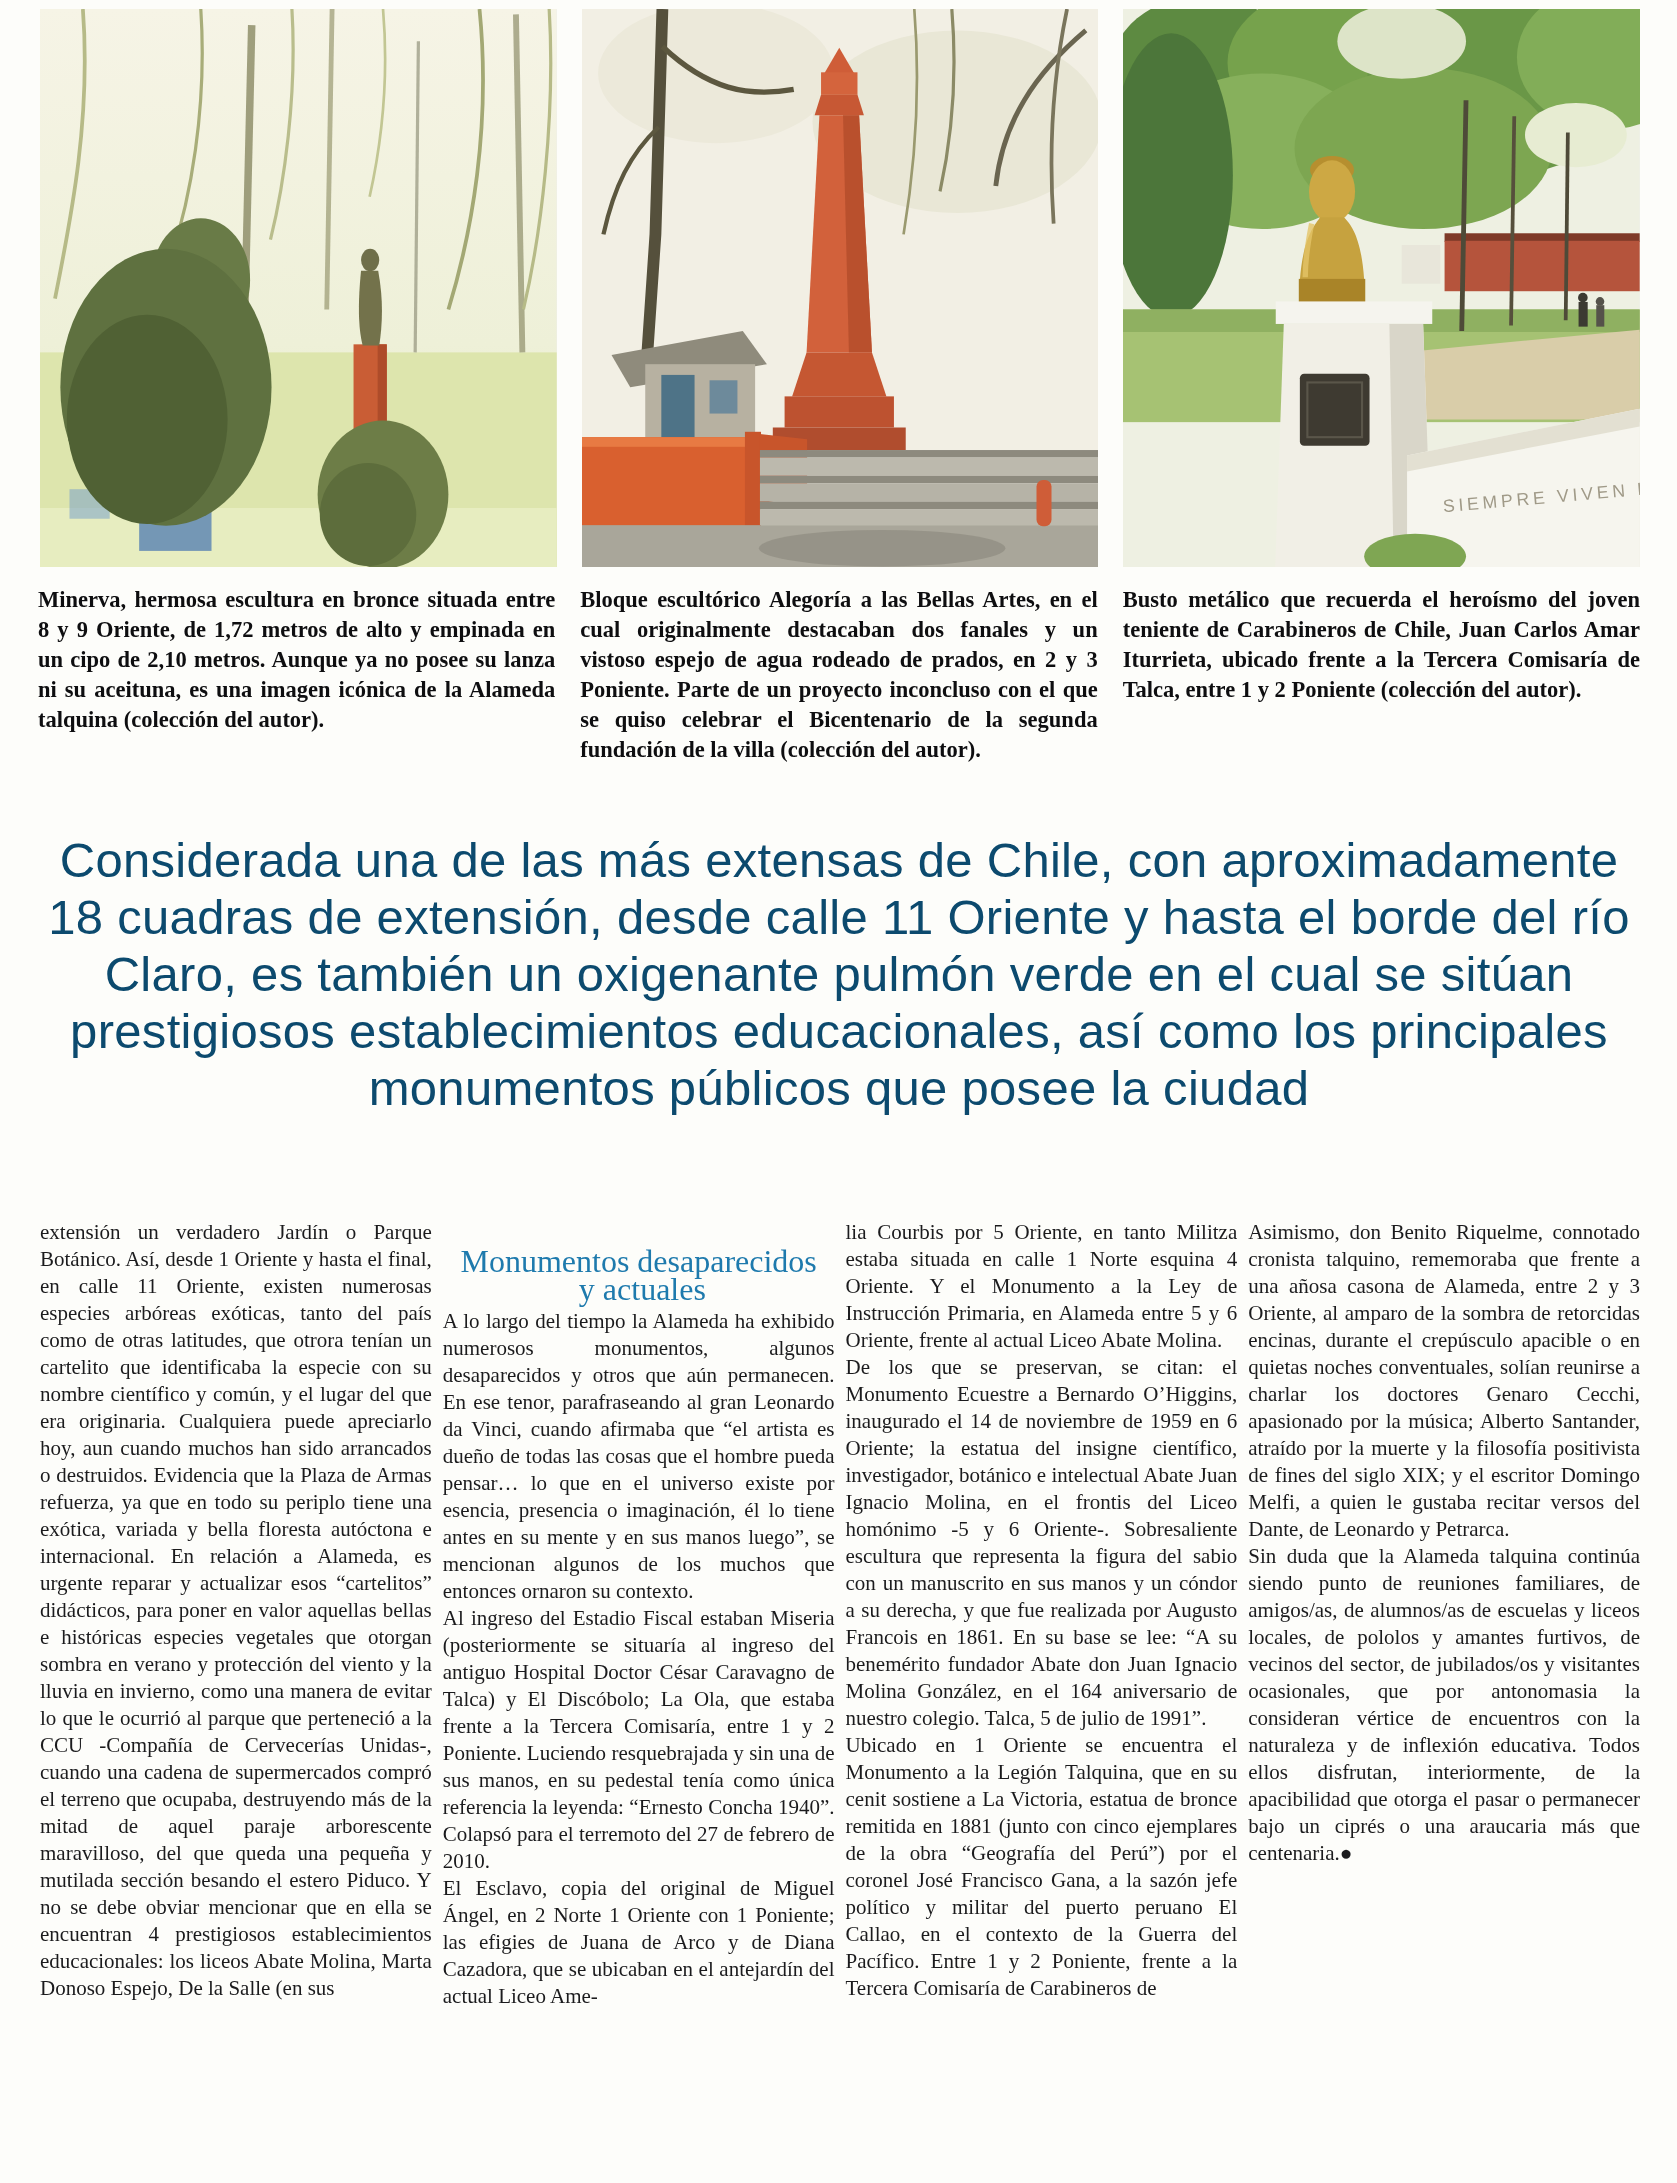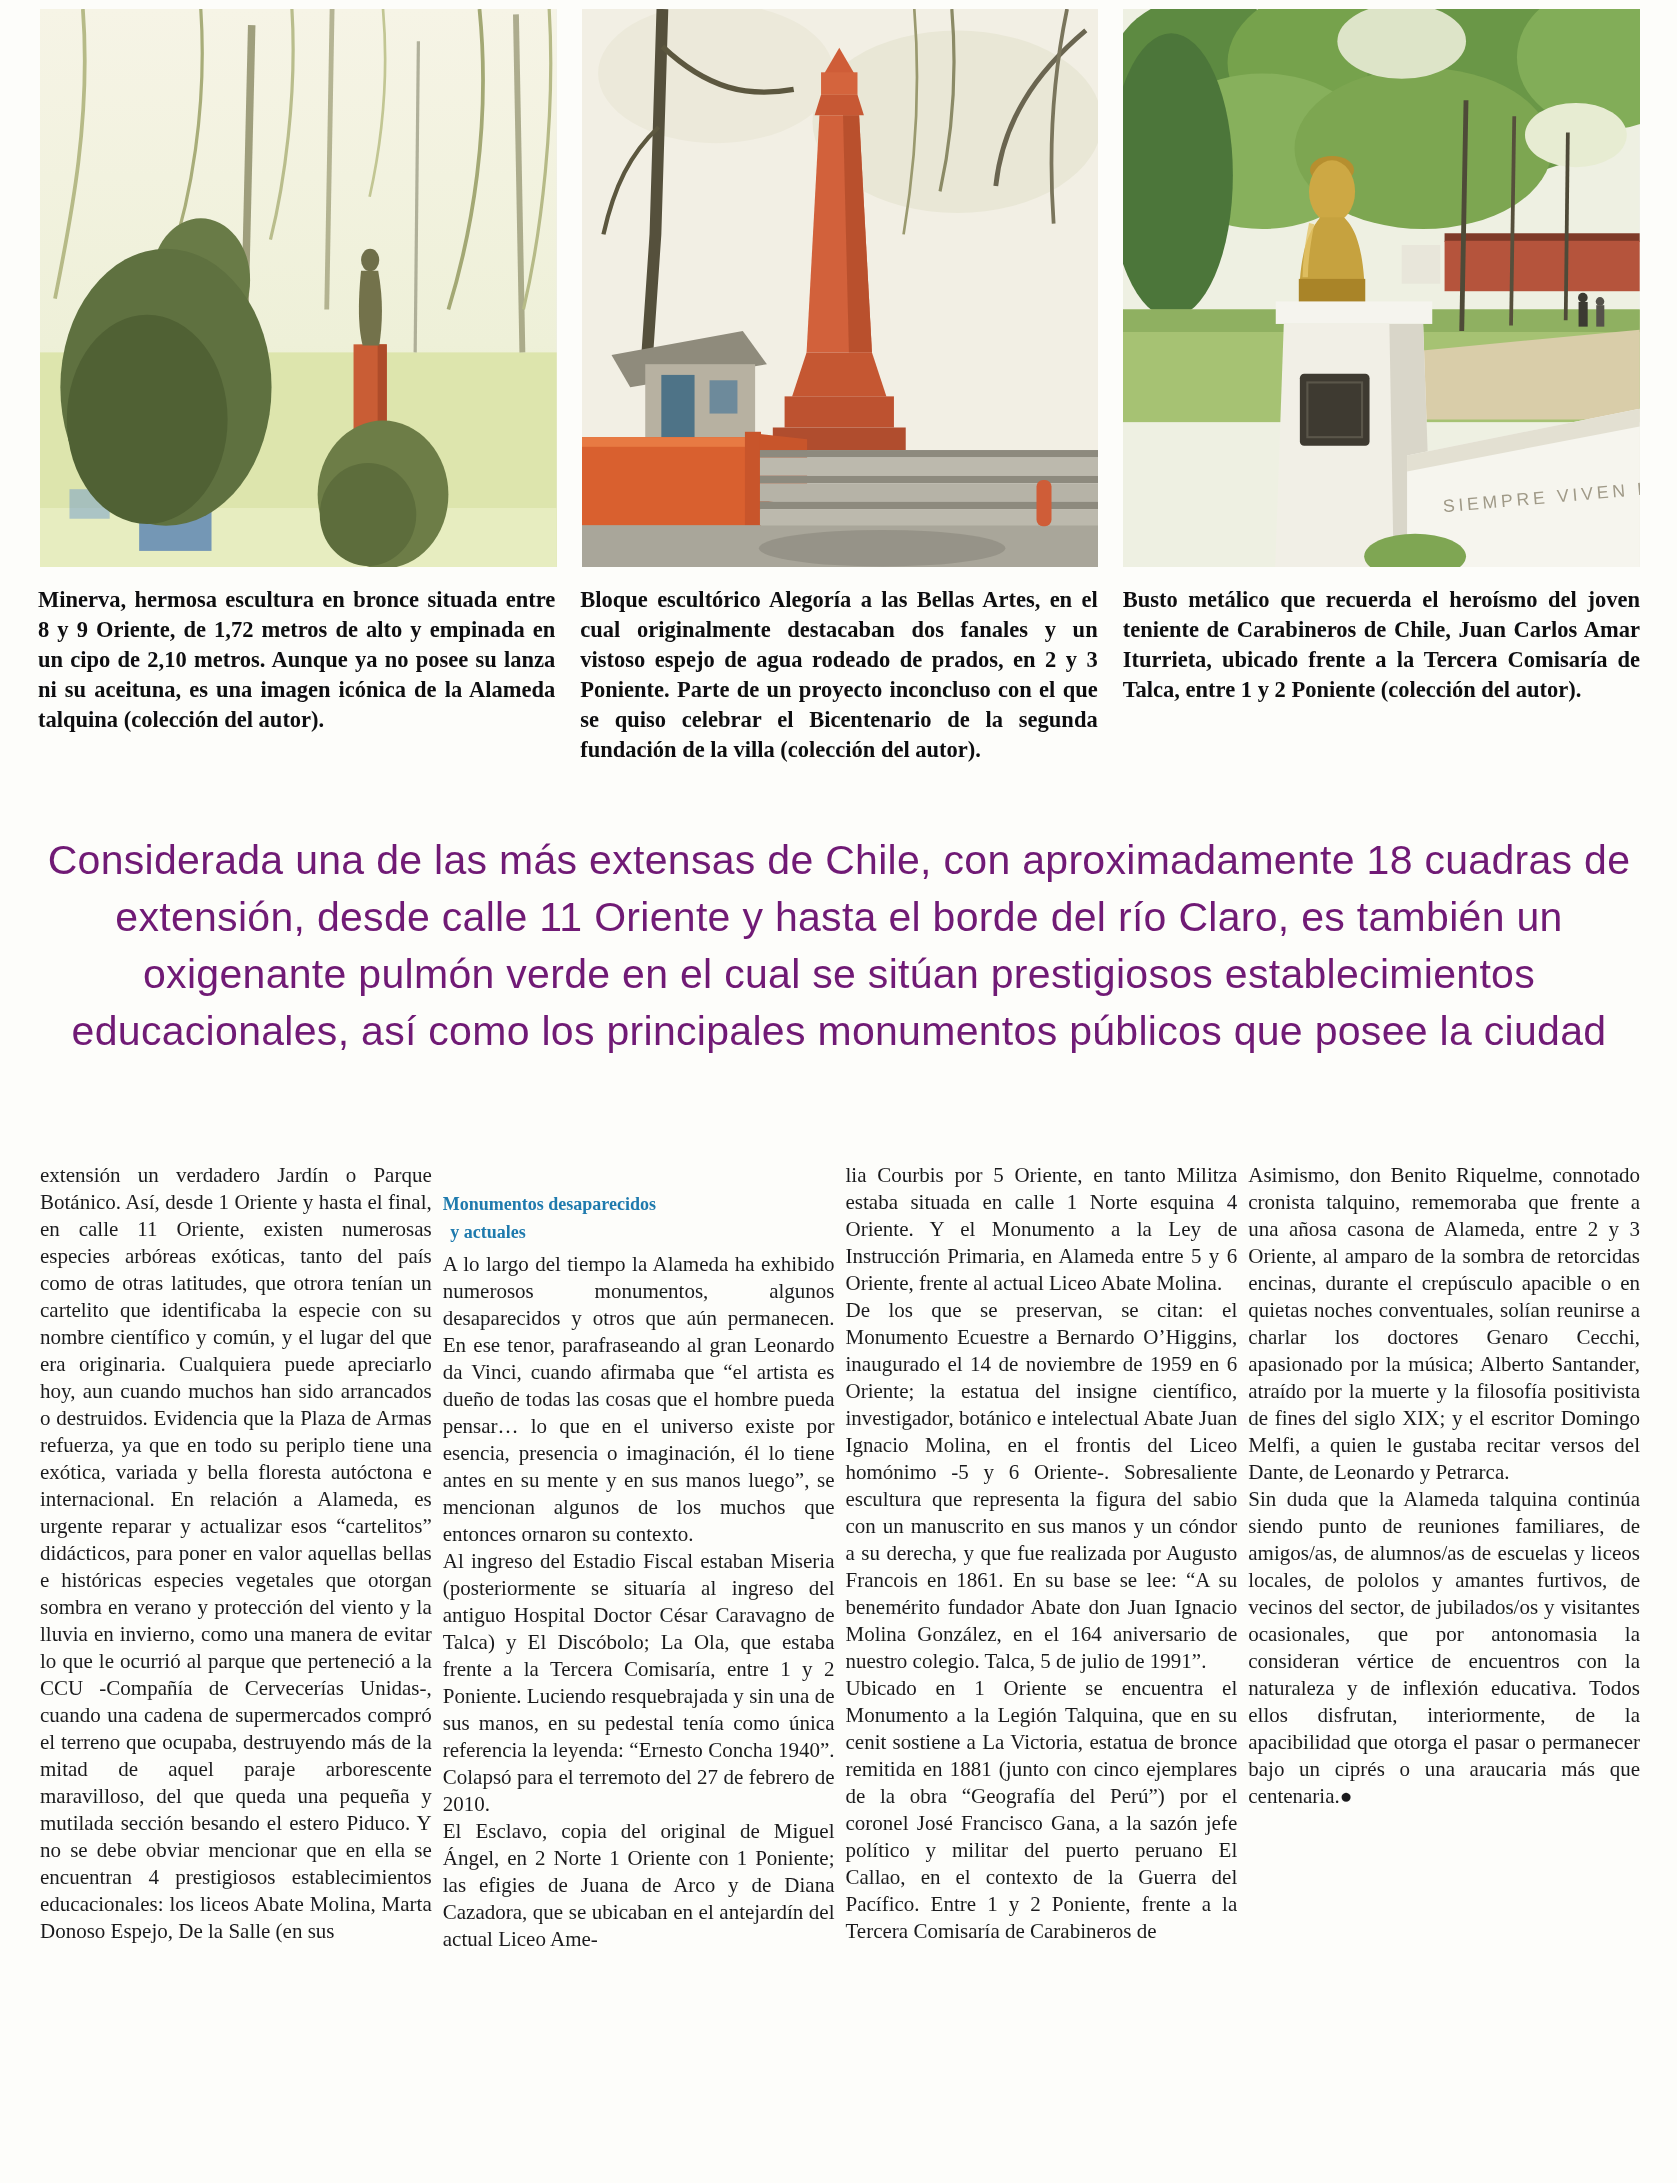--- a/index.html
+++ b/index.html
@@ -33,44 +33,44 @@
     text-align:justify;
     color:#0e0e10;
   }
   
   .pull-quote{
     margin:33px auto 0 auto;
     max-width:1587px;
     text-align:center;
     font-family:"Liberation Sans", sans-serif;
     font-weight:400;
-    font-size:41px;line-height:57px;
+    font-size:49px;line-height:57px;
     letter-spacing:0.3px;
-    color:#701a75;
+    color:#0c4a6e;
   }
   
   .body-row{
     display:flex;gap:11px;
     padding:0 38px 0 40px;
     margin-top:102px;
     height:944px;overflow:hidden;
   }
   .col{
     flex:1;
     font-size:21px;line-height:27px;
     text-align:justify;
     hyphens:auto;-webkit-hyphens:auto;
   }
   .col p{margin:0;}
   .subhead{
-    font-weight:bold;
-    font-size:18px;line-height:28px;
+    font-weight:normal;
+    font-size:32px;line-height:28px;
     margin:28px 0 5.4px 0;
     color:#1e7aad;
-    text-align:left;
+    text-align:center;
   }
   .subhead .line2{display:block;padding-left:7.5px;}
 </style>
 </head>
 <body>
 
 <div class="page">
 
   <div class="photos-row">
 

